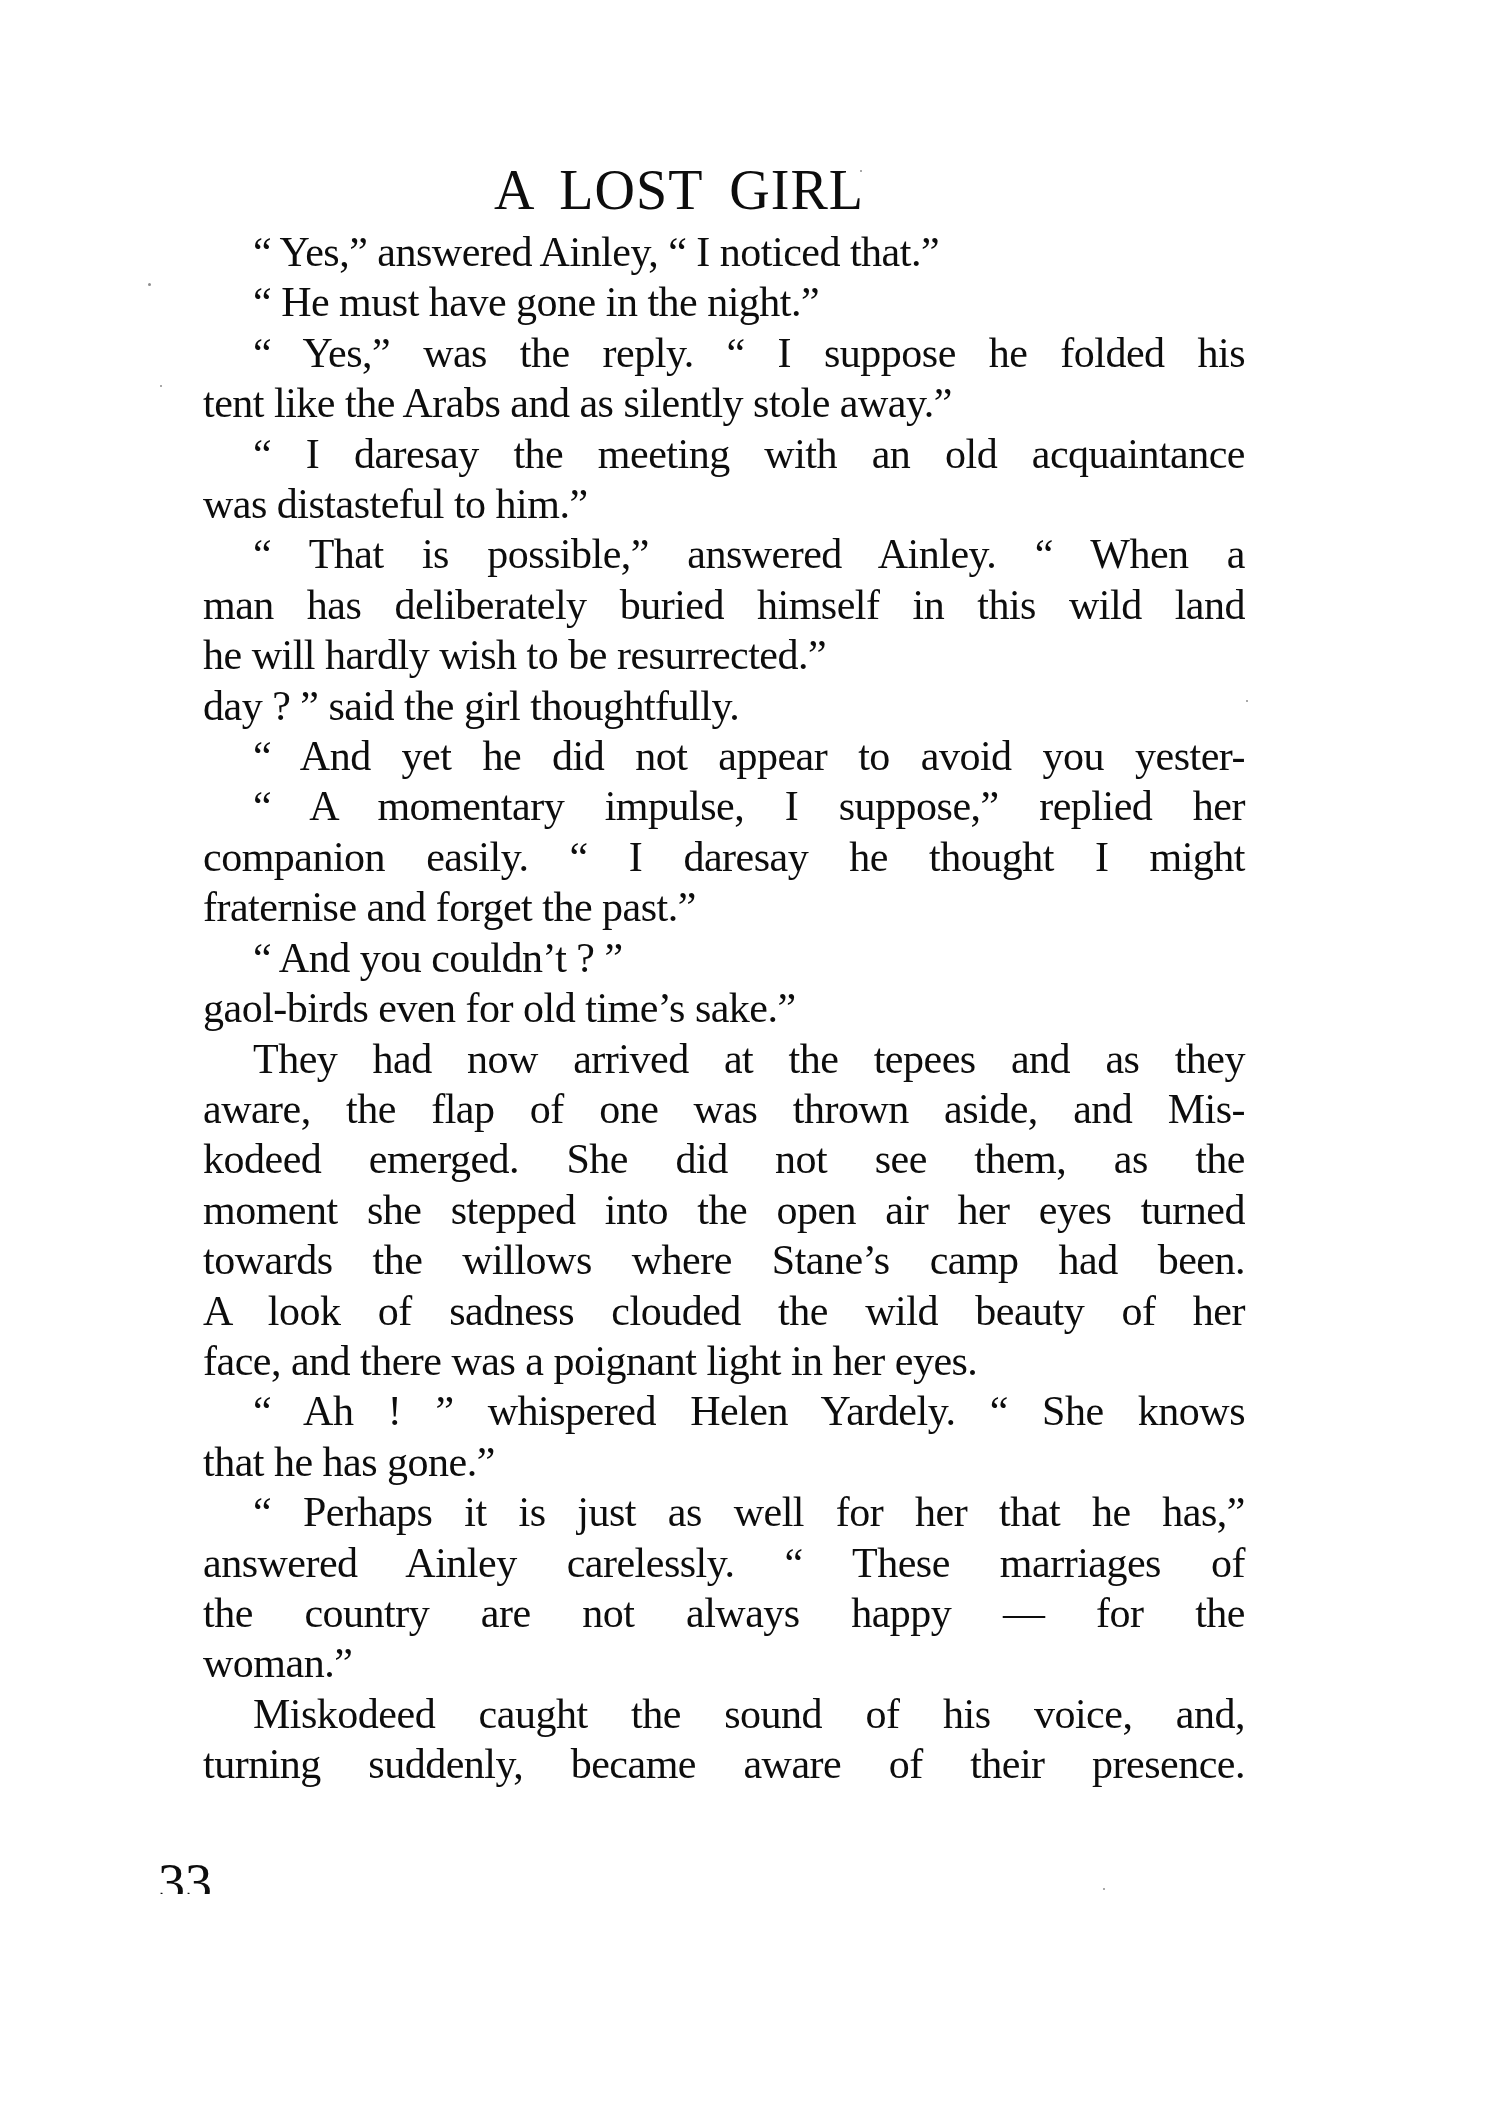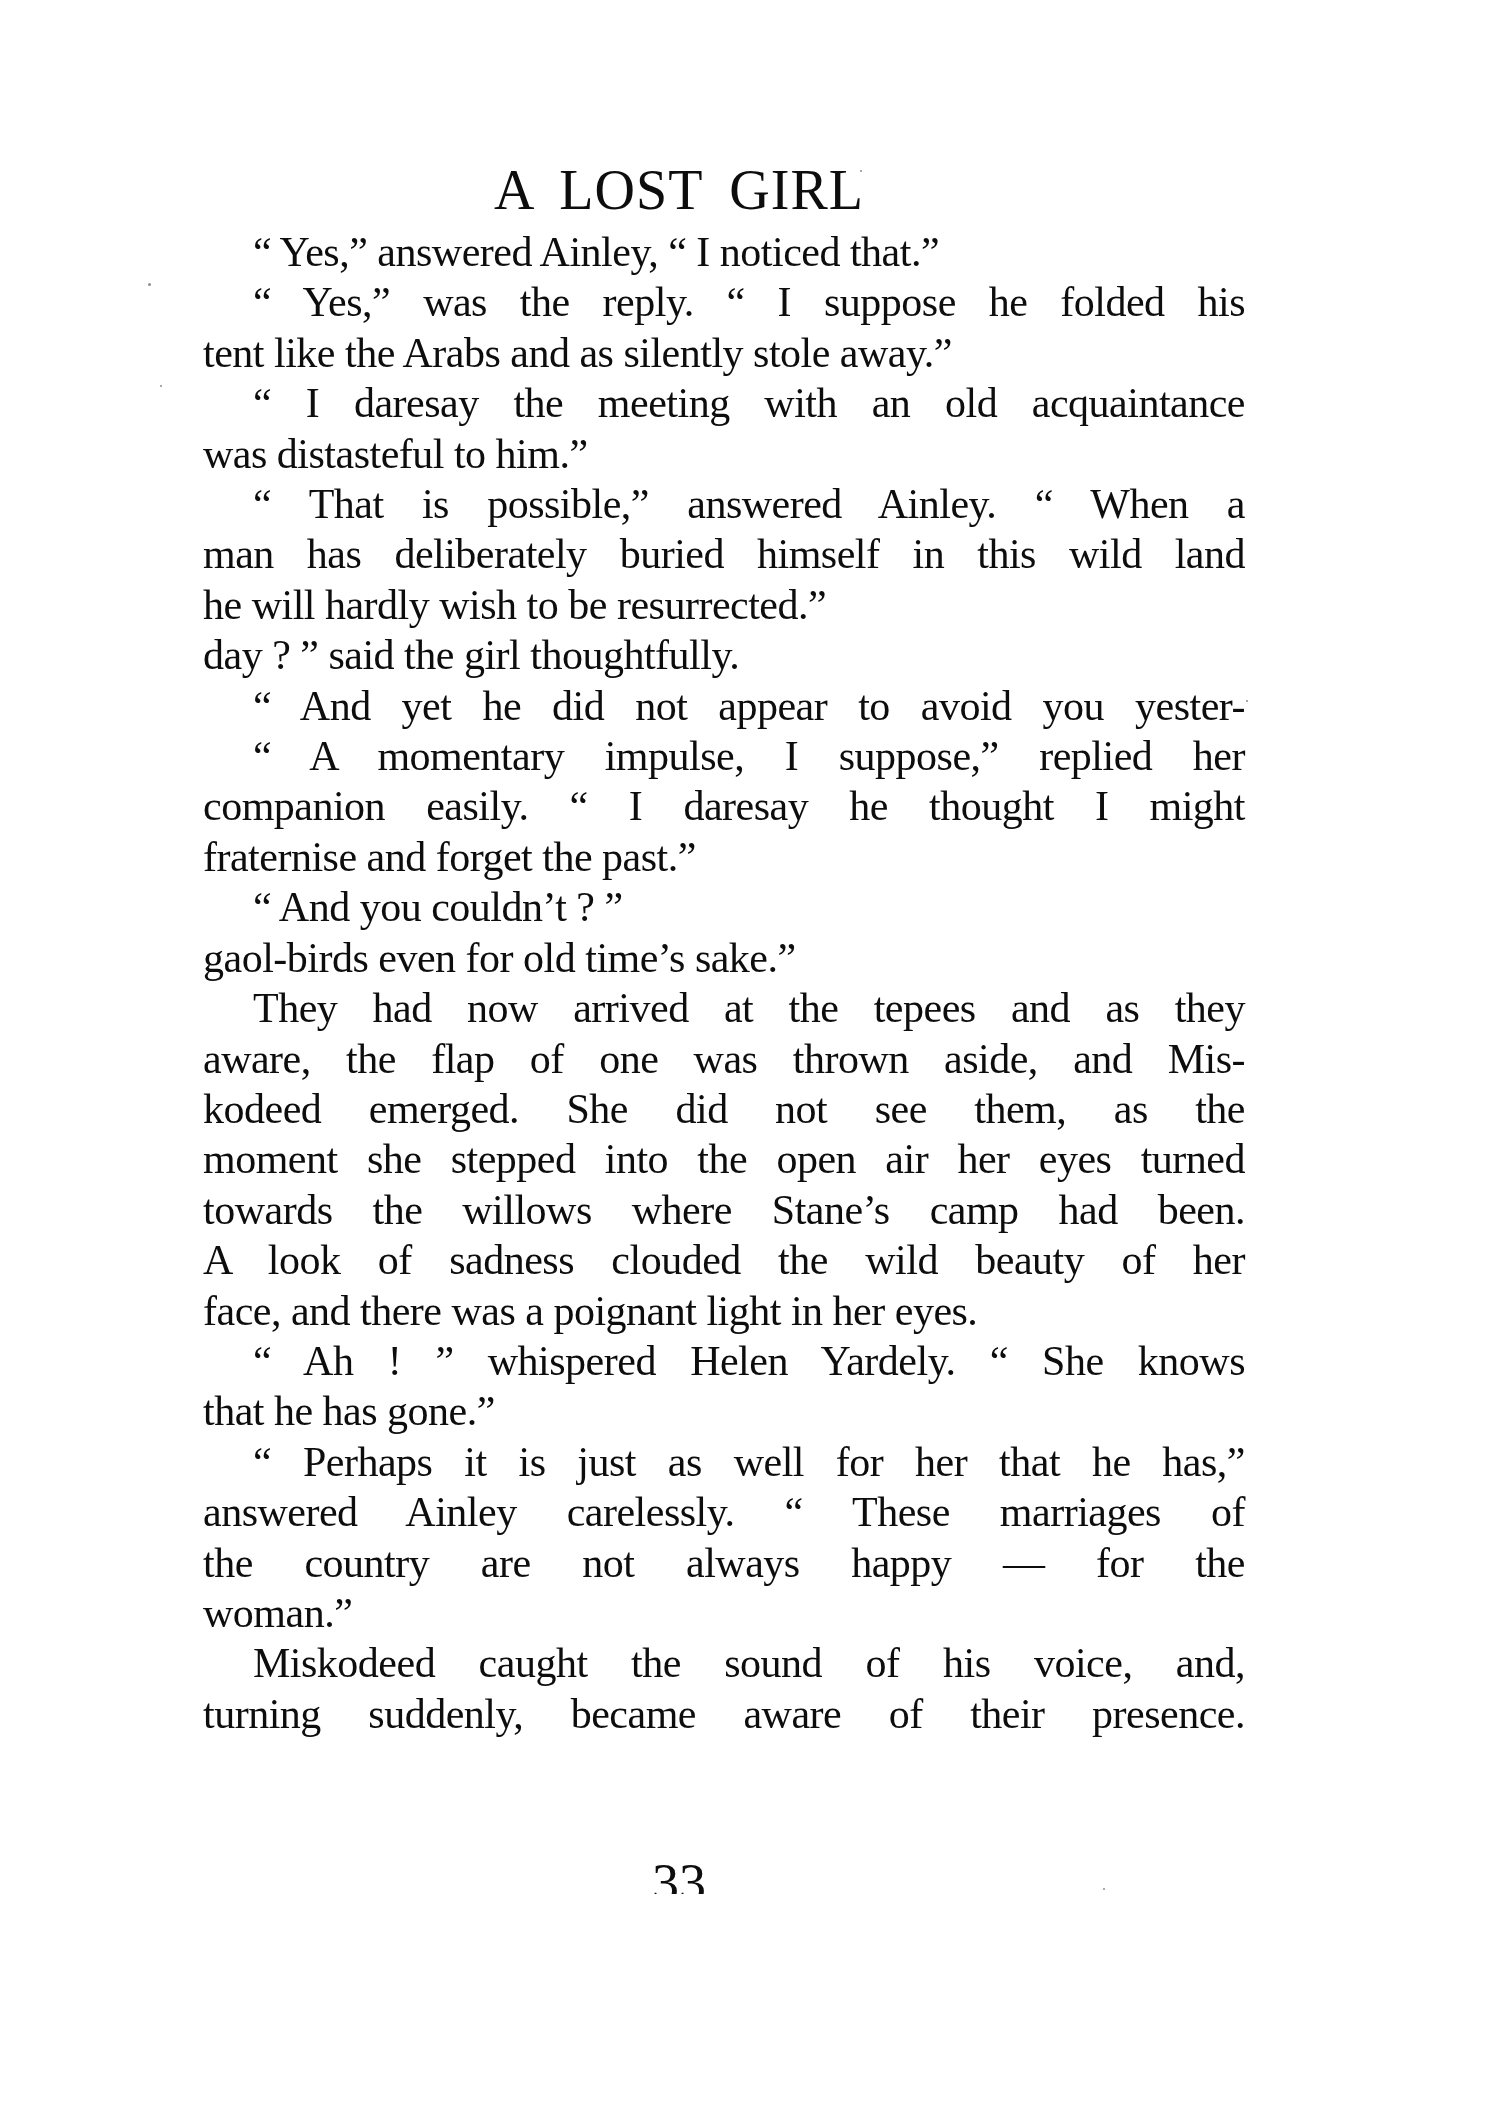--- a/index.html
+++ b/index.html
@@ -38,39 +38,39 @@
   .line.indent { padding-left: 50px; }
   .line.just {
     text-align: justify;
     text-align-last: justify;
   }
   .pagenum {
     position: absolute;
     top: 1852px;
     left: 158px;
     width: 1042px;
-    text-align: center;
     font-size: 54px;
   }
   .speck {
     position: absolute;
     background: #8d8d8d;
     border-radius: 50%;
     width: 3px;
     height: 3px;
   }
 </style>
 </head>
 <body>
 
 <div class="page">
   <div class="title">A LOST GIRL</div>
 
   <div class="body-text">
       <div class="line indent">“ Yes,” answered Ainley, “ I noticed that.”</div>
+      <div class="line indent">“ He must have gone in the night.”</div>
       <div class="line indent just">“ Yes,” was the reply.  “ I suppose he folded his</div>
       <div class="line">tent like the Arabs and as silently stole away.”</div>
       <div class="line indent just">“ I daresay the meeting with an old acquaintance</div>
       <div class="line">was distasteful to him.”</div>
       <div class="line indent just">“ That is possible,” answered Ainley.  “ When a</div>
       <div class="line just">man has deliberately buried himself in this wild land</div>
       <div class="line">he will hardly wish to be resurrected.”</div>
       <div class="line">day ? ” said the girl thoughtfully.</div>
       <div class="line indent just">“ And yet he did not appear to avoid you yester-</div>
       <div class="line indent just">“ A momentary impulse, I suppose,” replied her</div>

